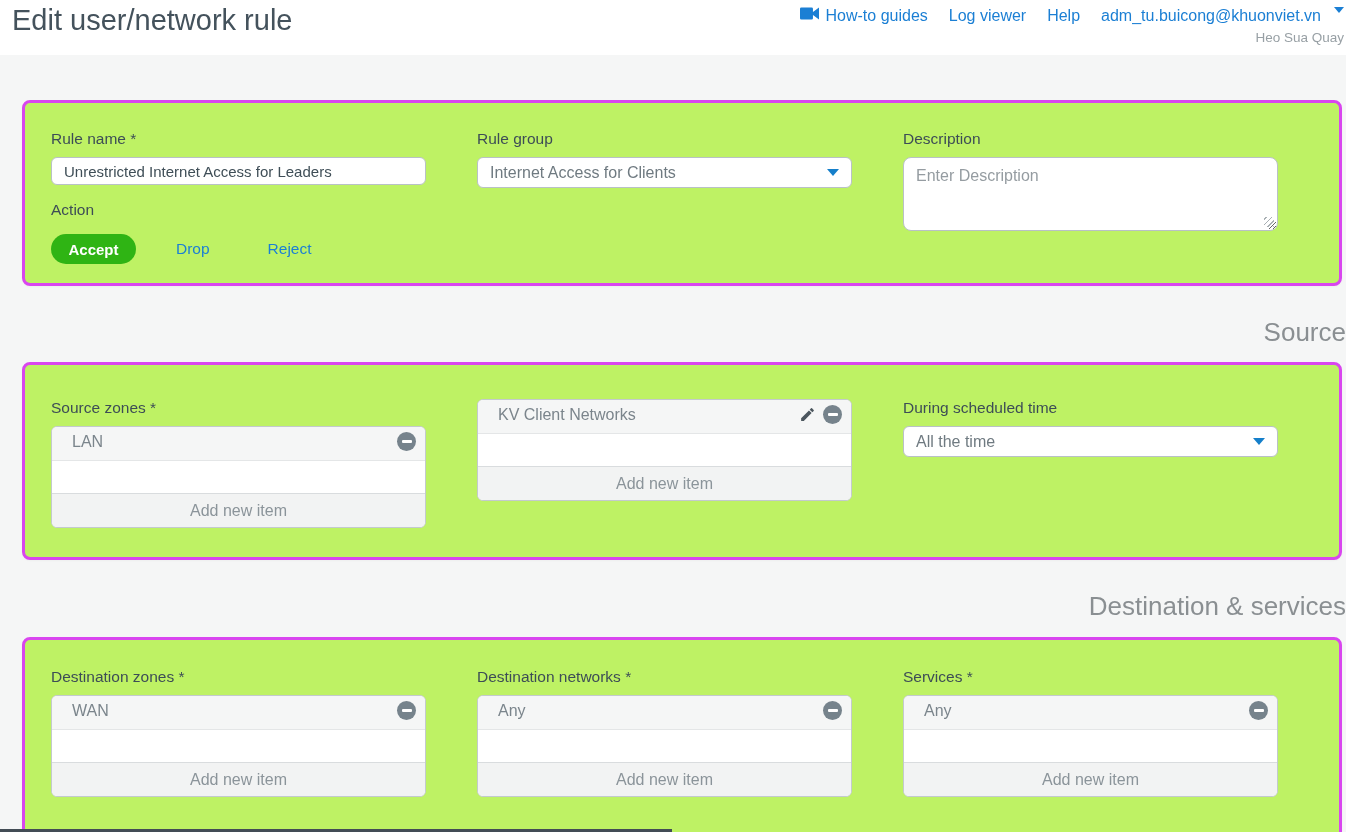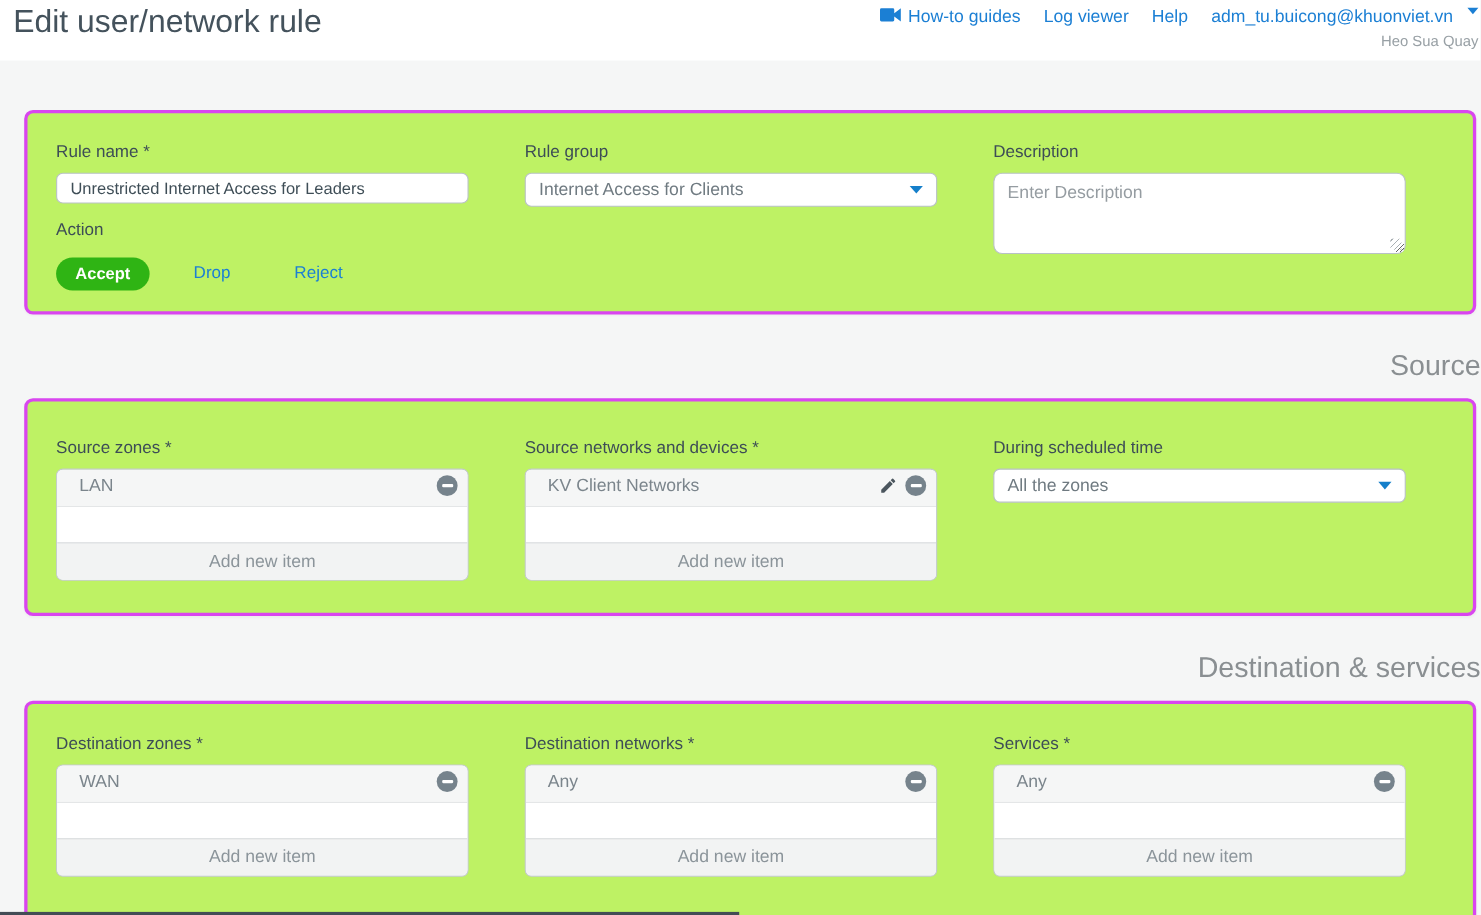--- a/index.html
+++ b/index.html
@@ -186,41 +186,40 @@
             <span class="item-label">LAN</span>
             <span class="item-actions">
               <span class="remove-icon"></span>
             </span>
           </div>
           <div class="list-spacer"></div>
           <div class="add-row">Add new item</div>
         </div>
       </div>
       <div>
-        <label class="field-label">Source networks and devices *</label>
         <div class="listbox">
           <div class="list-item">
             <span class="item-label">KV Client Networks</span>
             <span class="item-actions">
               <span class="pencil-icon">
                 <svg width="17" height="17" viewBox="0 0 24 24">
                     <path fill="#4b565e" d="M3 17.25V21h3.75L17.81 9.94l-3.75-3.75L3 17.25zM20.71 7.04a1 1 0 0 0 0-1.41l-2.34-2.34a1 1 0 0 0-1.41 0l-1.83 1.83 3.75 3.75 1.83-1.83z"></path>
                   </svg>
               </span>
               <span class="remove-icon"></span>
             </span>
           </div>
           <div class="list-spacer"></div>
           <div class="add-row">Add new item</div>
         </div>
       </div>
       <div>
         <label class="field-label">During scheduled time</label>
         <div class="select">
-          <span class="select-value">All the zones</span>
+          <span class="select-value">All the time</span>
           <span class="caret-down"></span>
         </div>
       </div>
     </div>
   </section>
 
   <h2 class="section-heading">Destination &amp; services</h2>
   <section class="card card-dest">
     <div class="cols">
       <div>

